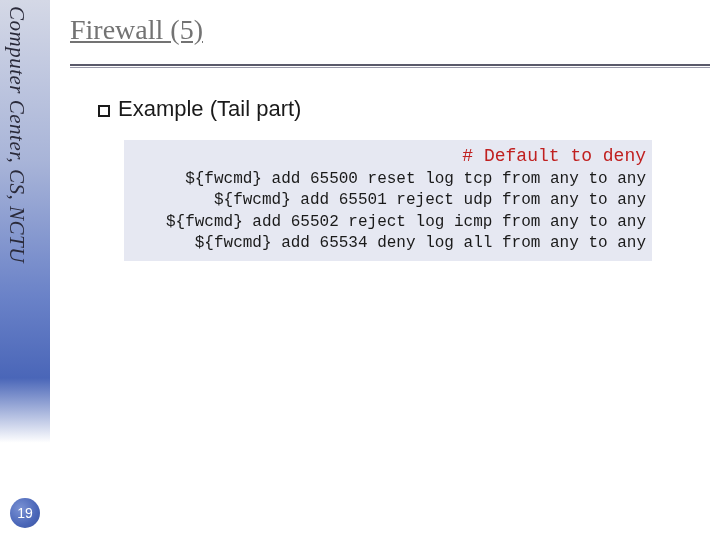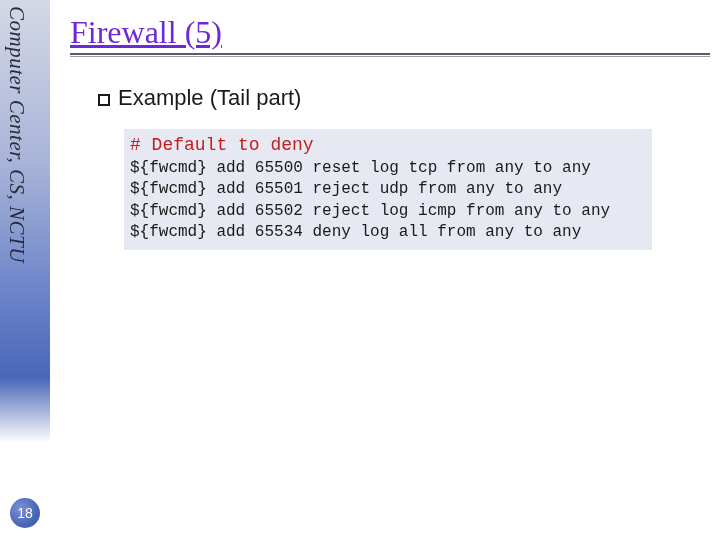--- a/index.html
+++ b/index.html
@@ -47,25 +47,25 @@
     justify-content: center;
   }
   .content {
     position: absolute;
     left: 70px;
     top: 0;
     right: 10px;
   }
   .title {
     font-family: 'Times New Roman', serif;
-    font-size: 32px;
-    color: #6d28d9;
+    font-size: 28px;
+    color: #737373;
     text-decoration: underline;
     margin-top: 14px;
-    margin-bottom: 2px;
+    margin-bottom: 18px;
   }
   .hr1 {
     border: none;
     border-top: 2px solid #5a5a6a;
     margin-bottom: 1px;
   }
   .hr2 {
     border: none;
     border-top: 1px solid #9a9aaa;
     margin-bottom: 28px;
@@ -88,32 +88,33 @@
   .codebox {
     margin-left: 54px;
     width: 528px;
     background: #e6e8f2;
     padding: 4px 6px 6px 6px;
     font-family: 'Courier New', Courier, monospace;
     font-size: 16px;
     line-height: 1.35;
     color: #1a1a1a;
     white-space: pre;
+    text-align: right;
   }
   .codebox .comment {
     color: #c02020;
     font-size: 18px;
   }
 </style>
 </head>
 <body>
 
 <div class="sidebar">
   <div class="sidebar-text">Computer Center, CS, NCTU</div>
-  <div class="page-num">18</div>
+  <div class="page-num">19</div>
 </div>
 
 <div class="content">
   <div class="title">Firewall (5)</div>
   <hr class="hr1">
   <hr class="hr2">
   <div class="subtitle">
     <span class="bullet"></span><span>Example (Tail part)</span>
   </div>
   <div class="codebox"><span class="comment"># Default to deny</span>

